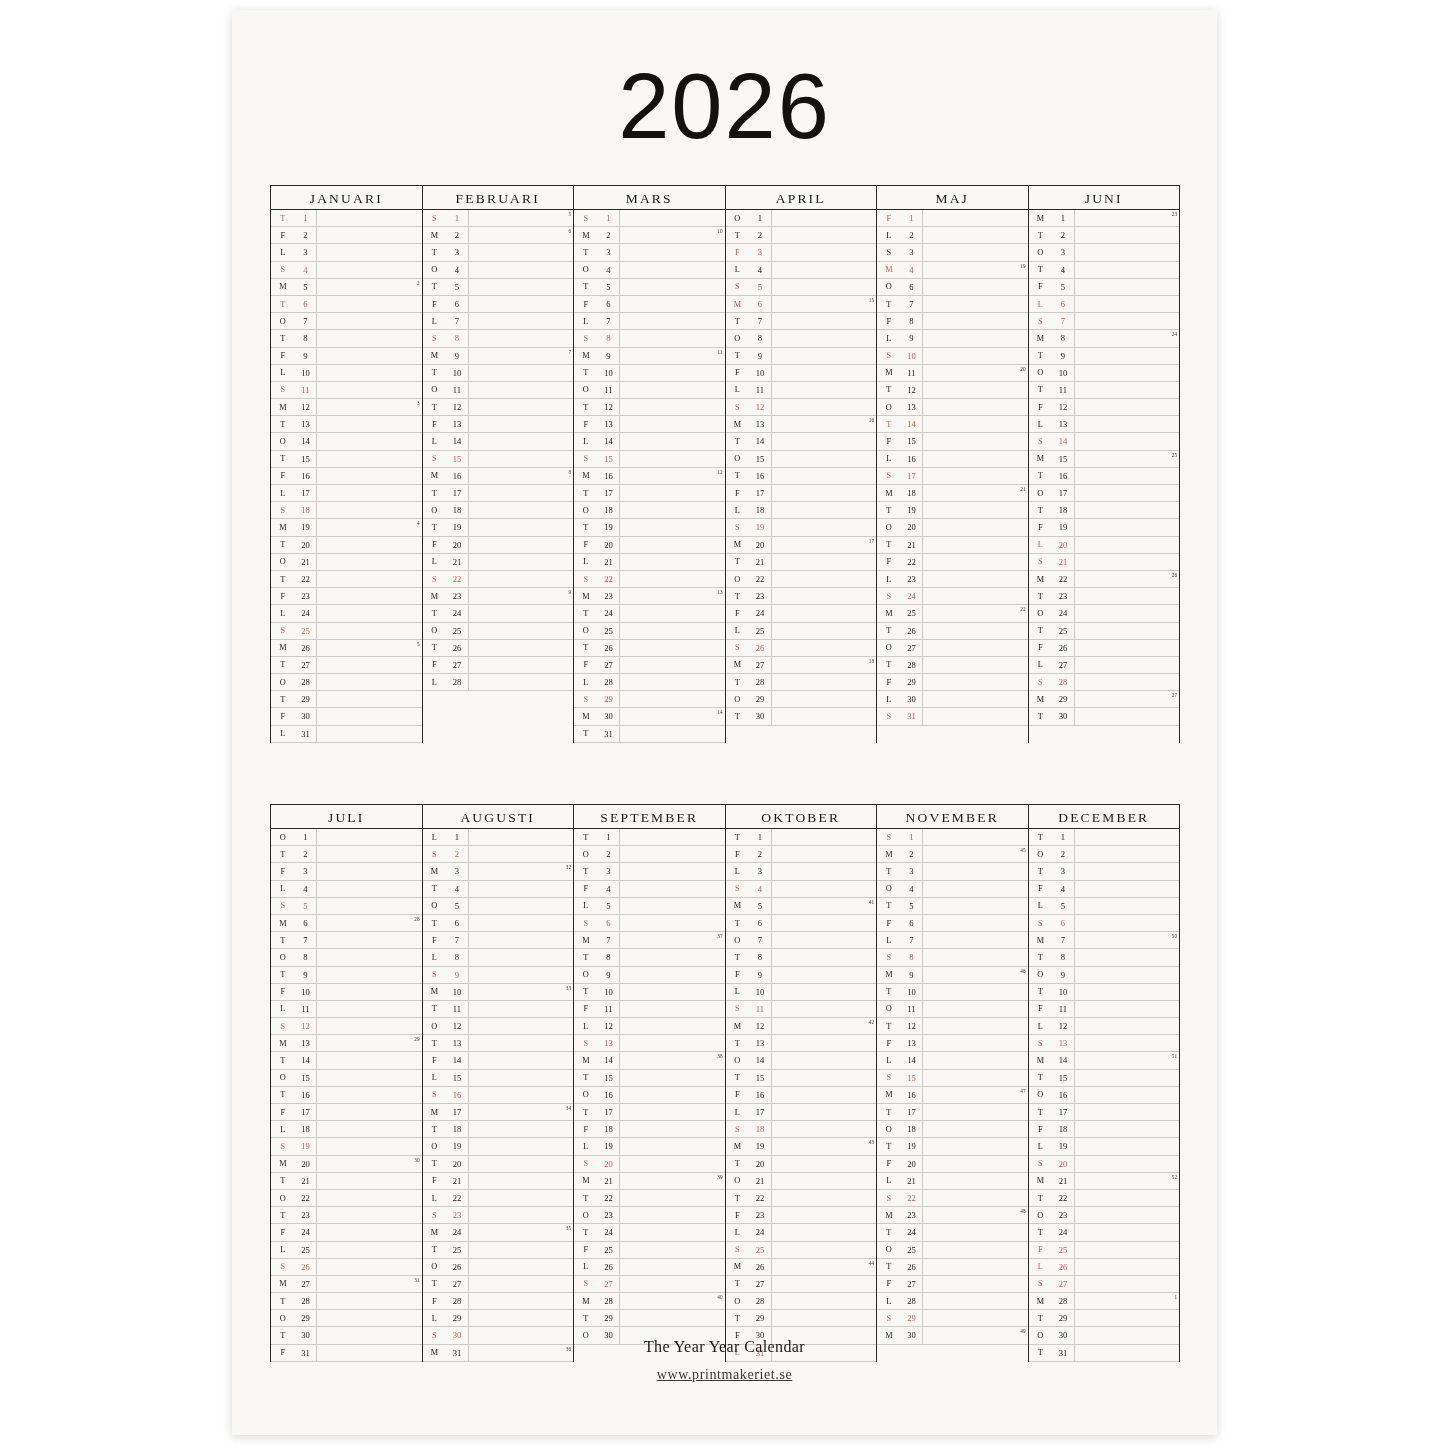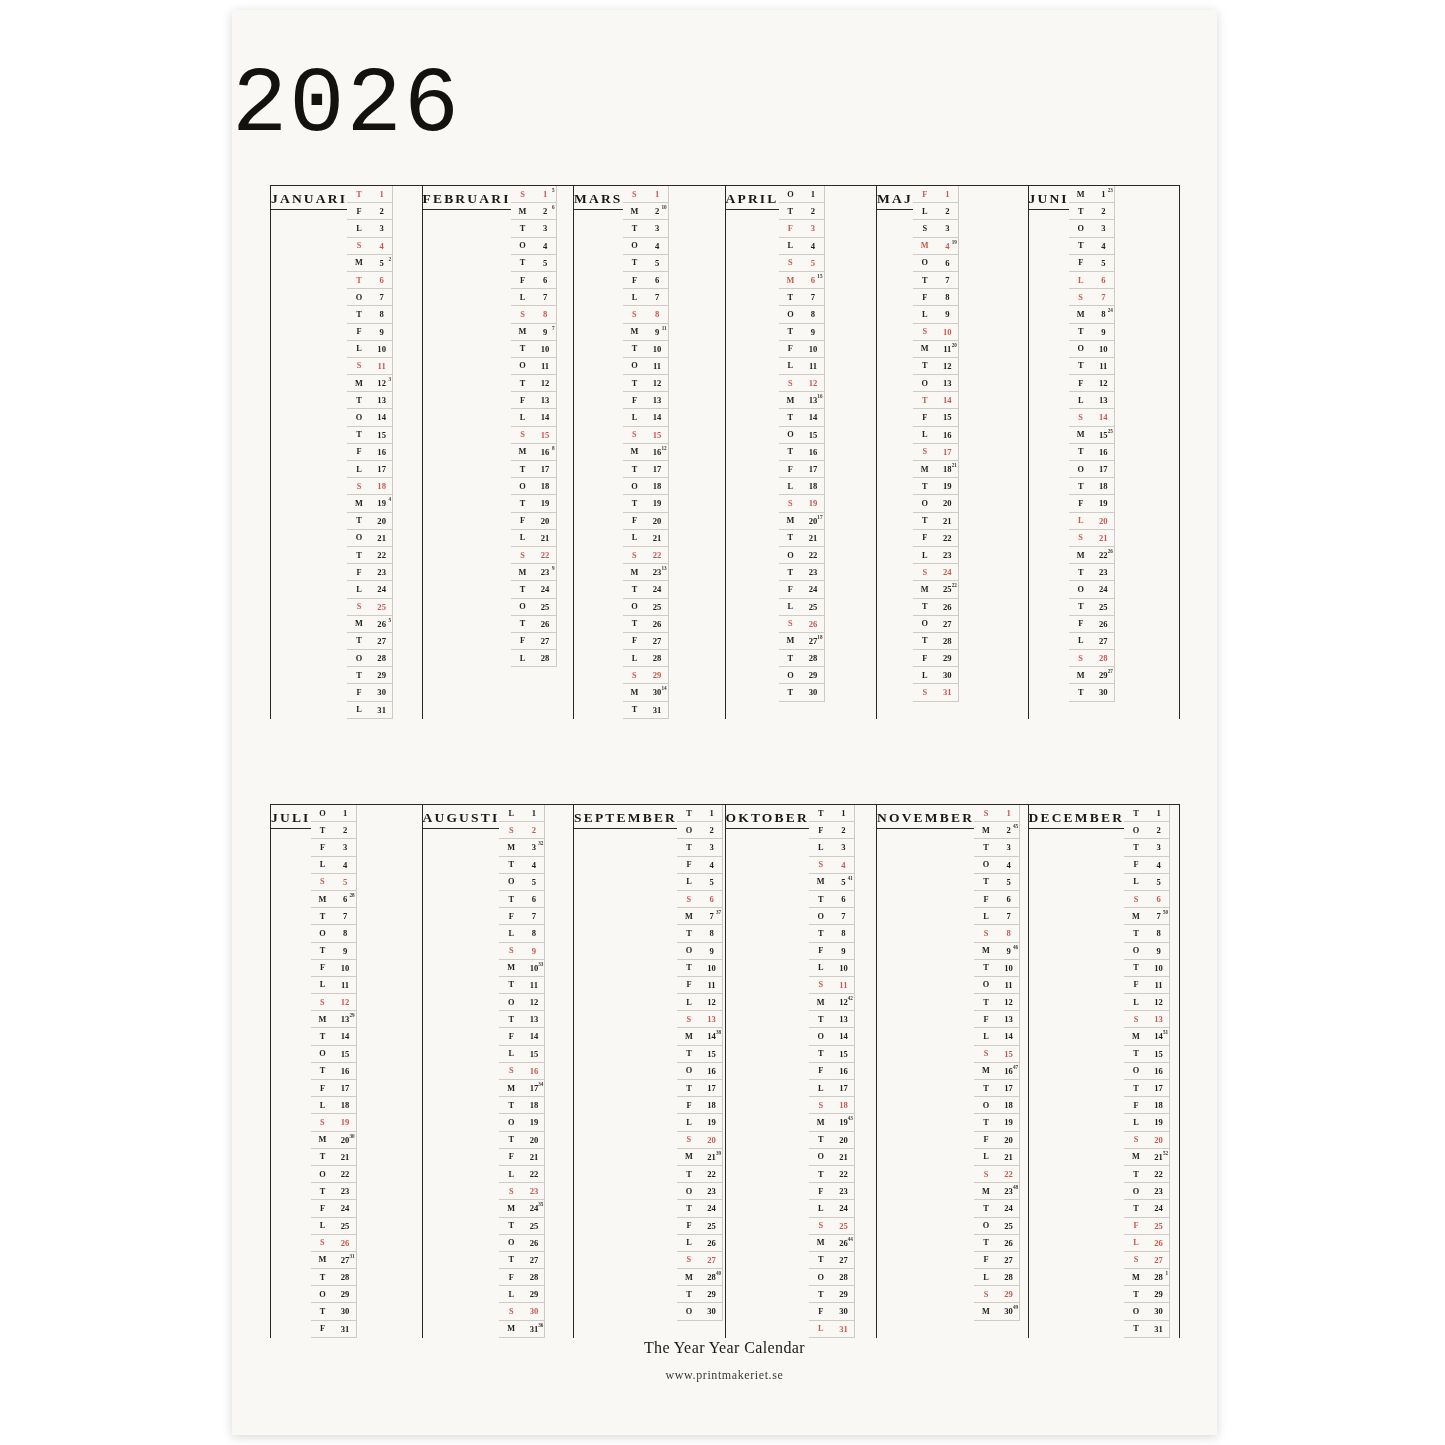--- a/index.html
+++ b/index.html
@@ -16,21 +16,22 @@
   .poster {
     position: absolute;
     left: 232px;
     top: 10px;
     width: 985px;
     height: 1425px;
     background: #faf8f4;
     box-shadow: 0 2px 10px rgba(0,0,0,0.16);
   }
   .year-title {
-    font-family: Liberation Mono, monospace;
+    text-align: center;
+    font-family: Liberation Sans, sans-serif;
     font-size: 92px;
     letter-spacing: 2px;
     color: #14120f;
     margin: 0;
     padding-top: 50px;
     line-height: 1;
     font-weight: 400;
   }
   .half {
     position: absolute;
@@ -42,21 +43,21 @@
     box-sizing: border-box;
   }
   .half-top { top: 175px; }
   .half-bottom { top: 794px; }
 
   .month-col {
     width: 151.6px;
     border-right: 1px solid #2a2724;
     box-sizing: border-box;
     display: flex;
-    font-weight: bold;
+    flex-direction: column;
   }
   .month-name {
     text-align: center;
     font-size: 13.5px;
     letter-spacing: 2.2px;
     color: #1a1816;
     padding: 6px 0 6px 0;
     border-bottom: 1px solid #2a2724;
     font-family: "Liberation Serif", serif;
     text-transform: uppercase;
@@ -111,24 +112,25 @@
     right: 0;
     bottom: 52px;
     text-align: center;
   }
   .footer-title {
     font-size: 16px;
     color: #1a1816;
     letter-spacing: .4px;
   }
   .footer-url {
-    font-size: 12px;
+    font-size: 14px;
     color: #3b3835;
     letter-spacing: .6px;
     margin-top: 11px;
+    text-decoration: underline;
   }
 </style>
 </head>
 <body>
 
 <div class="poster">
 
   <h1 class="year-title">2026</h1>
 
   <div class="half half-top" id="half-top">

